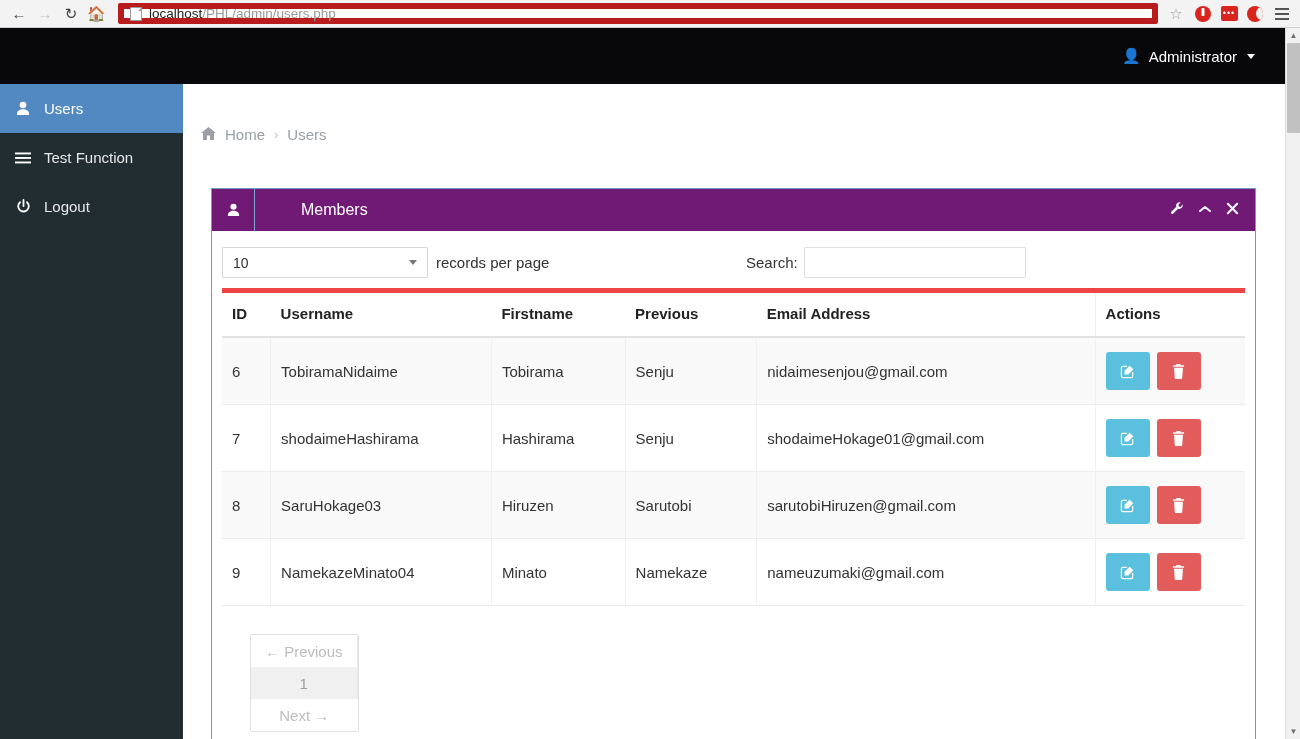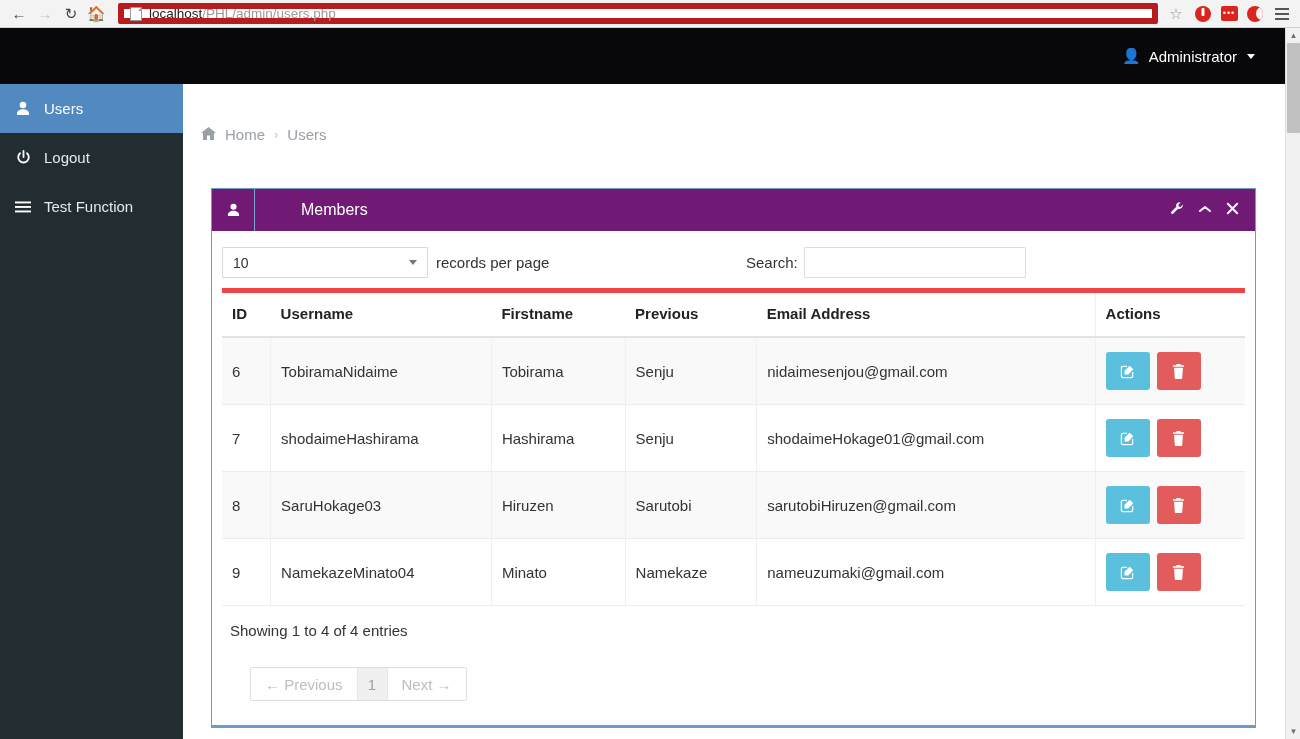--- a/index.html
+++ b/index.html
@@ -298,20 +298,21 @@
     padding: 16px 8px 0 8px;
     font-size: 15px; color:#333;
   }
   #pagination {
     margin: 28px 0 8px 28px;
     display:inline-flex;
     border: 1px solid #e0e0e0;
     border-radius: 2px;
     overflow: hidden;
     background:#fff;
+    flex-direction:column;
   }
   .page-btn {
     padding: 0 14px;
     height: 32px;
     display:flex; align-items:center; justify-content:center;
     font-size: 15px;
     color:#bdbdbd;
     border-right: 1px solid #e8e8e8;
     background:#fff;
   }
@@ -367,37 +368,37 @@
         <svg width="14" height="15" viewBox="0 0 14 15" fill="#fff">
           <circle cx="7" cy="4" r="3.3"></circle>
           <path d="M7 8.2c-3.4 0-6 1.9-6 4.2V14h12v-1.6c0-2.3-2.6-4.2-6-4.2z"></path>
         </svg>
       </span>
       <span>Users</span>
     </div>
 
     <div class="side-item">
       <span class="side-icon">
-        <svg width="15" height="15" viewBox="0 0 15 15" fill="none" stroke="#fff" stroke-width="1.8">
-          <path d="M4 3.2a5.3 5.3 0 1 0 7 0" stroke-linecap="round"></path>
-          <path d="M7.5 1v6" stroke-linecap="round"></path>
-        </svg>
-      </span>
-      <span>Logout</span>
-    </div>
-
-    <div class="side-item">
-      <span class="side-icon">
         <svg width="16" height="12" viewBox="0 0 16 12" fill="#fff">
           <rect x="0" y="0.5" width="16" height="1.9"></rect>
           <rect x="0" y="5" width="16" height="1.9"></rect>
           <rect x="0" y="9.5" width="16" height="1.9"></rect>
         </svg>
       </span>
       <span>Test Function</span>
+    </div>
+
+    <div class="side-item">
+      <span class="side-icon">
+        <svg width="15" height="15" viewBox="0 0 15 15" fill="none" stroke="#fff" stroke-width="1.8">
+          <path d="M4 3.2a5.3 5.3 0 1 0 7 0" stroke-linecap="round"></path>
+          <path d="M7.5 1v6" stroke-linecap="round"></path>
+        </svg>
+      </span>
+      <span>Logout</span>
     </div>
   </div>
 
   <div id="content">
 
     <div id="breadcrumb">
       <span>
         <svg width="15" height="13" viewBox="0 0 15 13" fill="#9aa0a6">
           <path d="M7.5 0L0 6h2v7h4V8.5h3V13h4V6h2z"></path>
         </svg>
@@ -558,21 +559,20 @@
                       <path d="M2.2 4h9.6l-.8 11.1A1 1 0 0 1 10 16H4a1 1 0 0 1-1-.9z"></path>
                     </svg>
                   </span>
                 </div>
               </td>
             </tr>
 
           </tbody>
         </table>
 
-        <div id="table-info">Showing 1 to 4 of 4 entries</div>
 
         <div id="pagination">
           <span class="page-btn">← Previous</span>
           <span class="page-btn num">1</span>
           <span class="page-btn">Next →</span>
         </div>
 
       </div>
     </div>
   </div>

